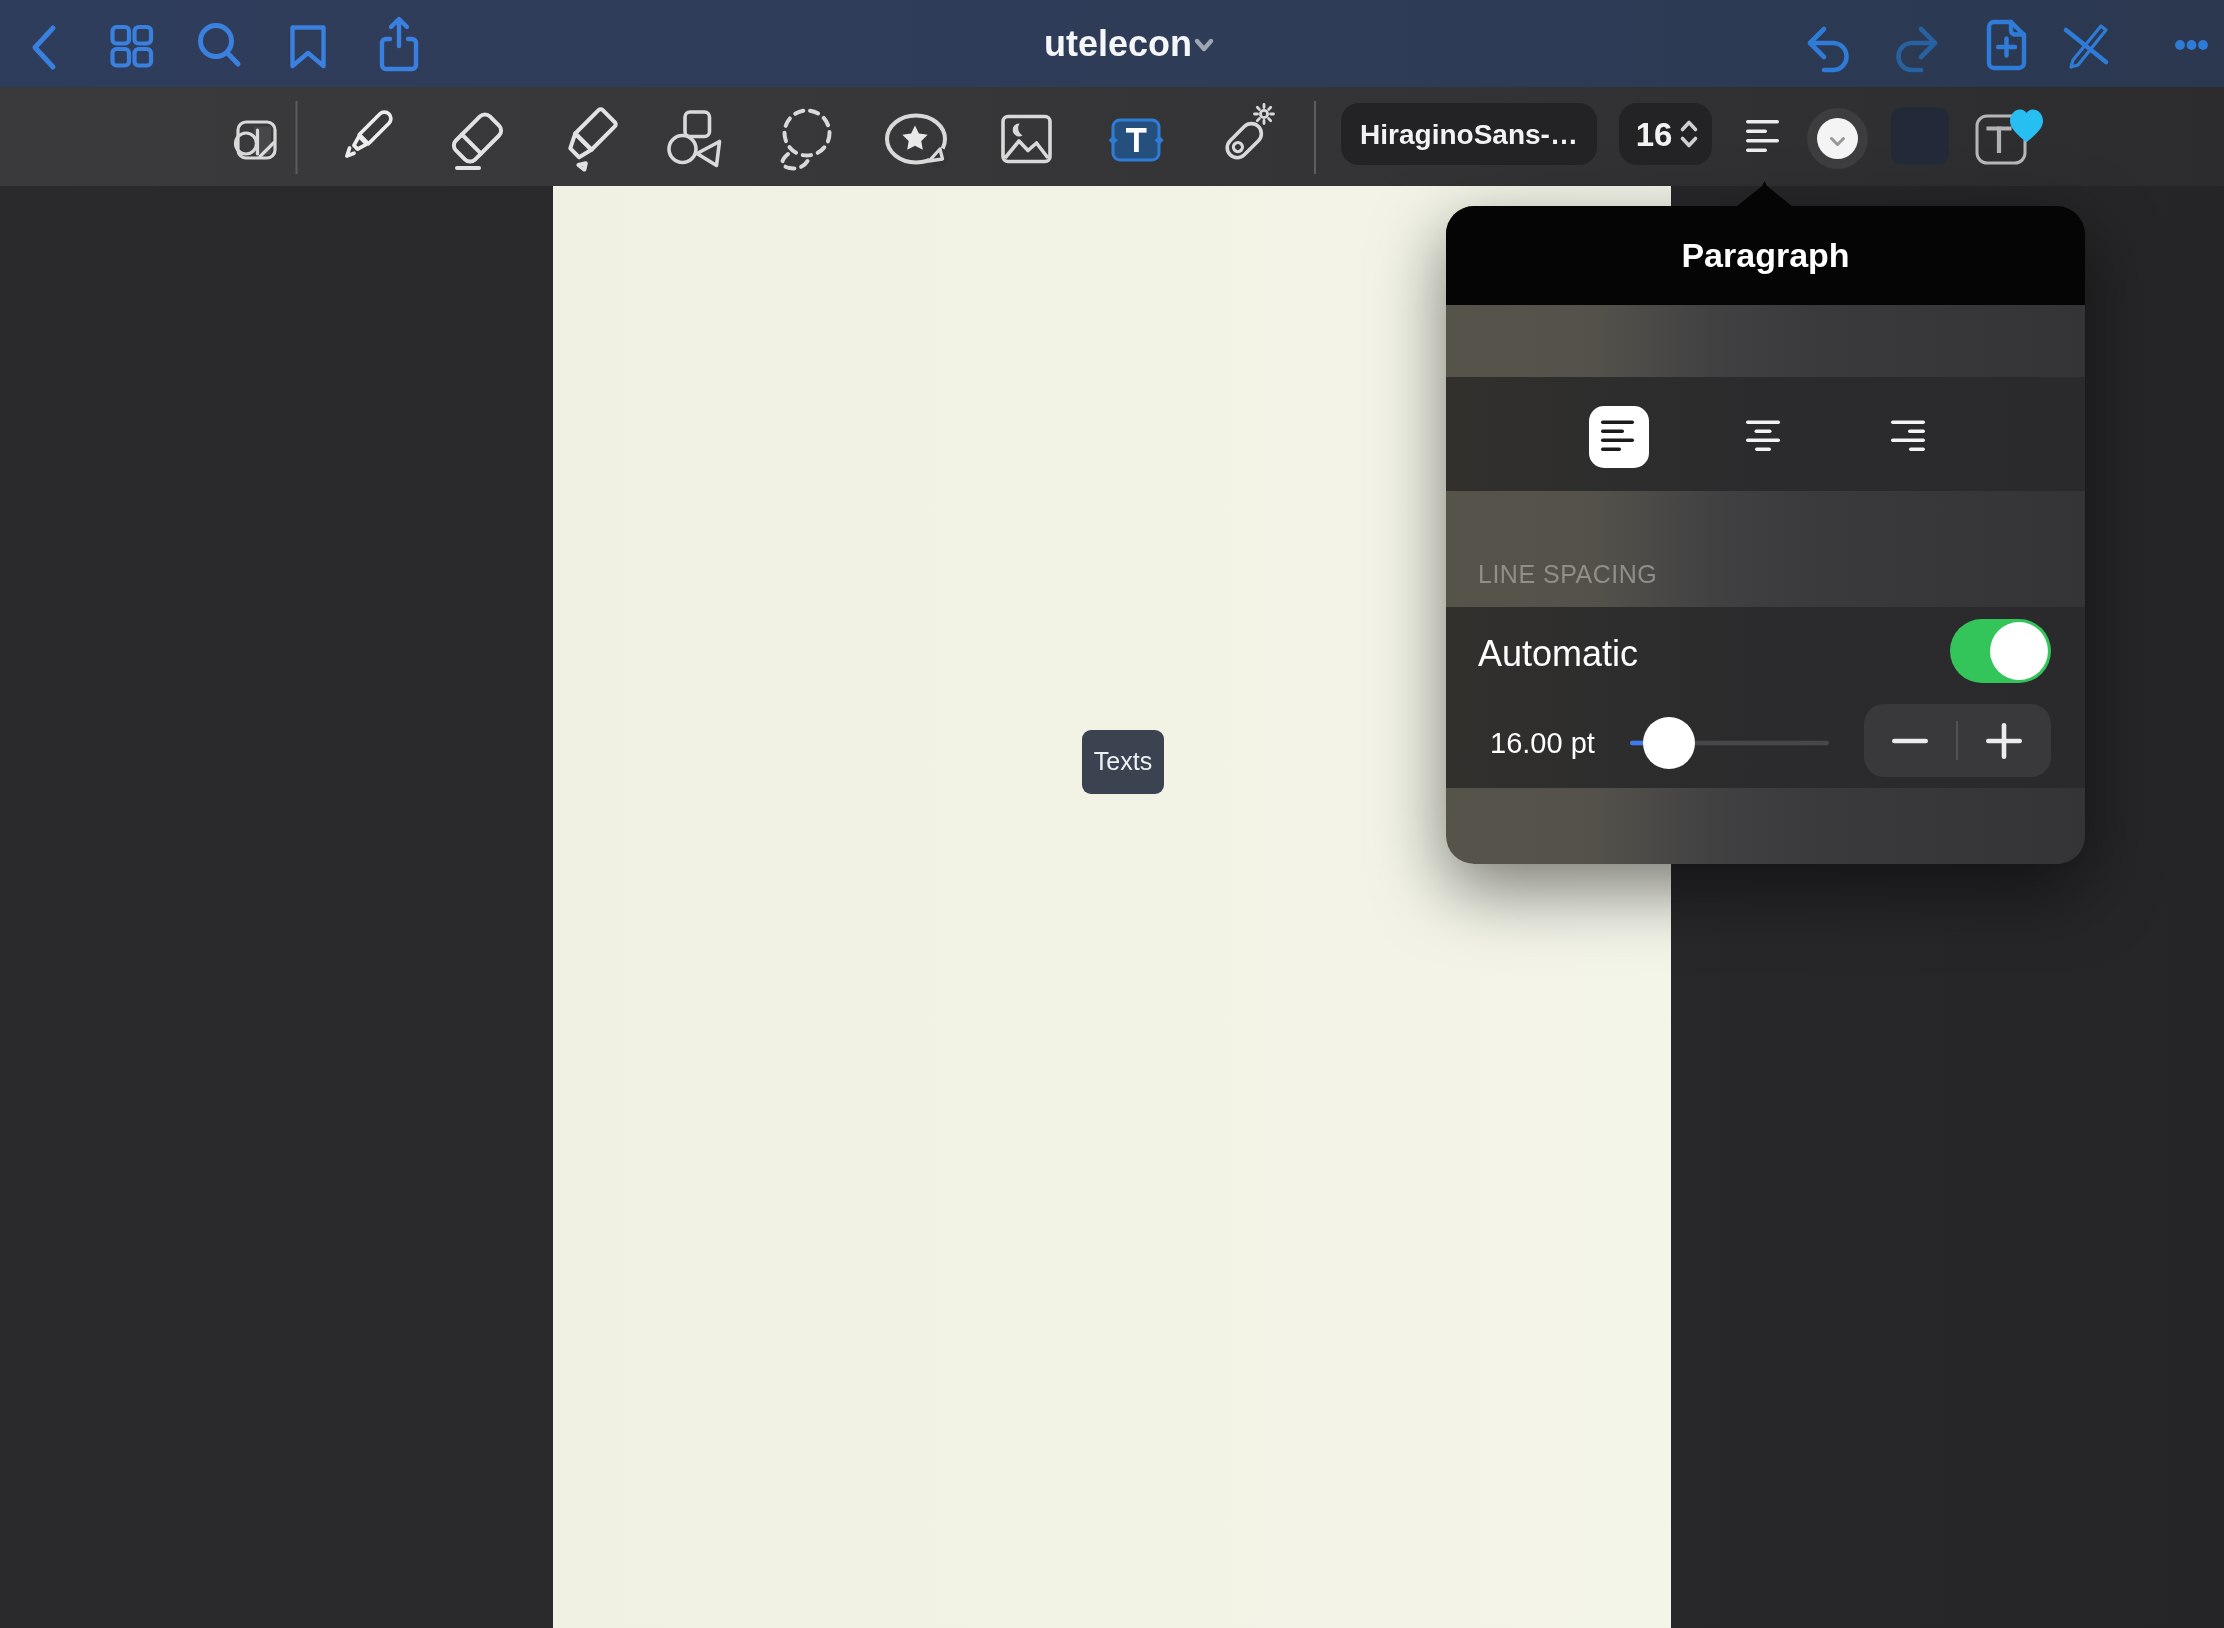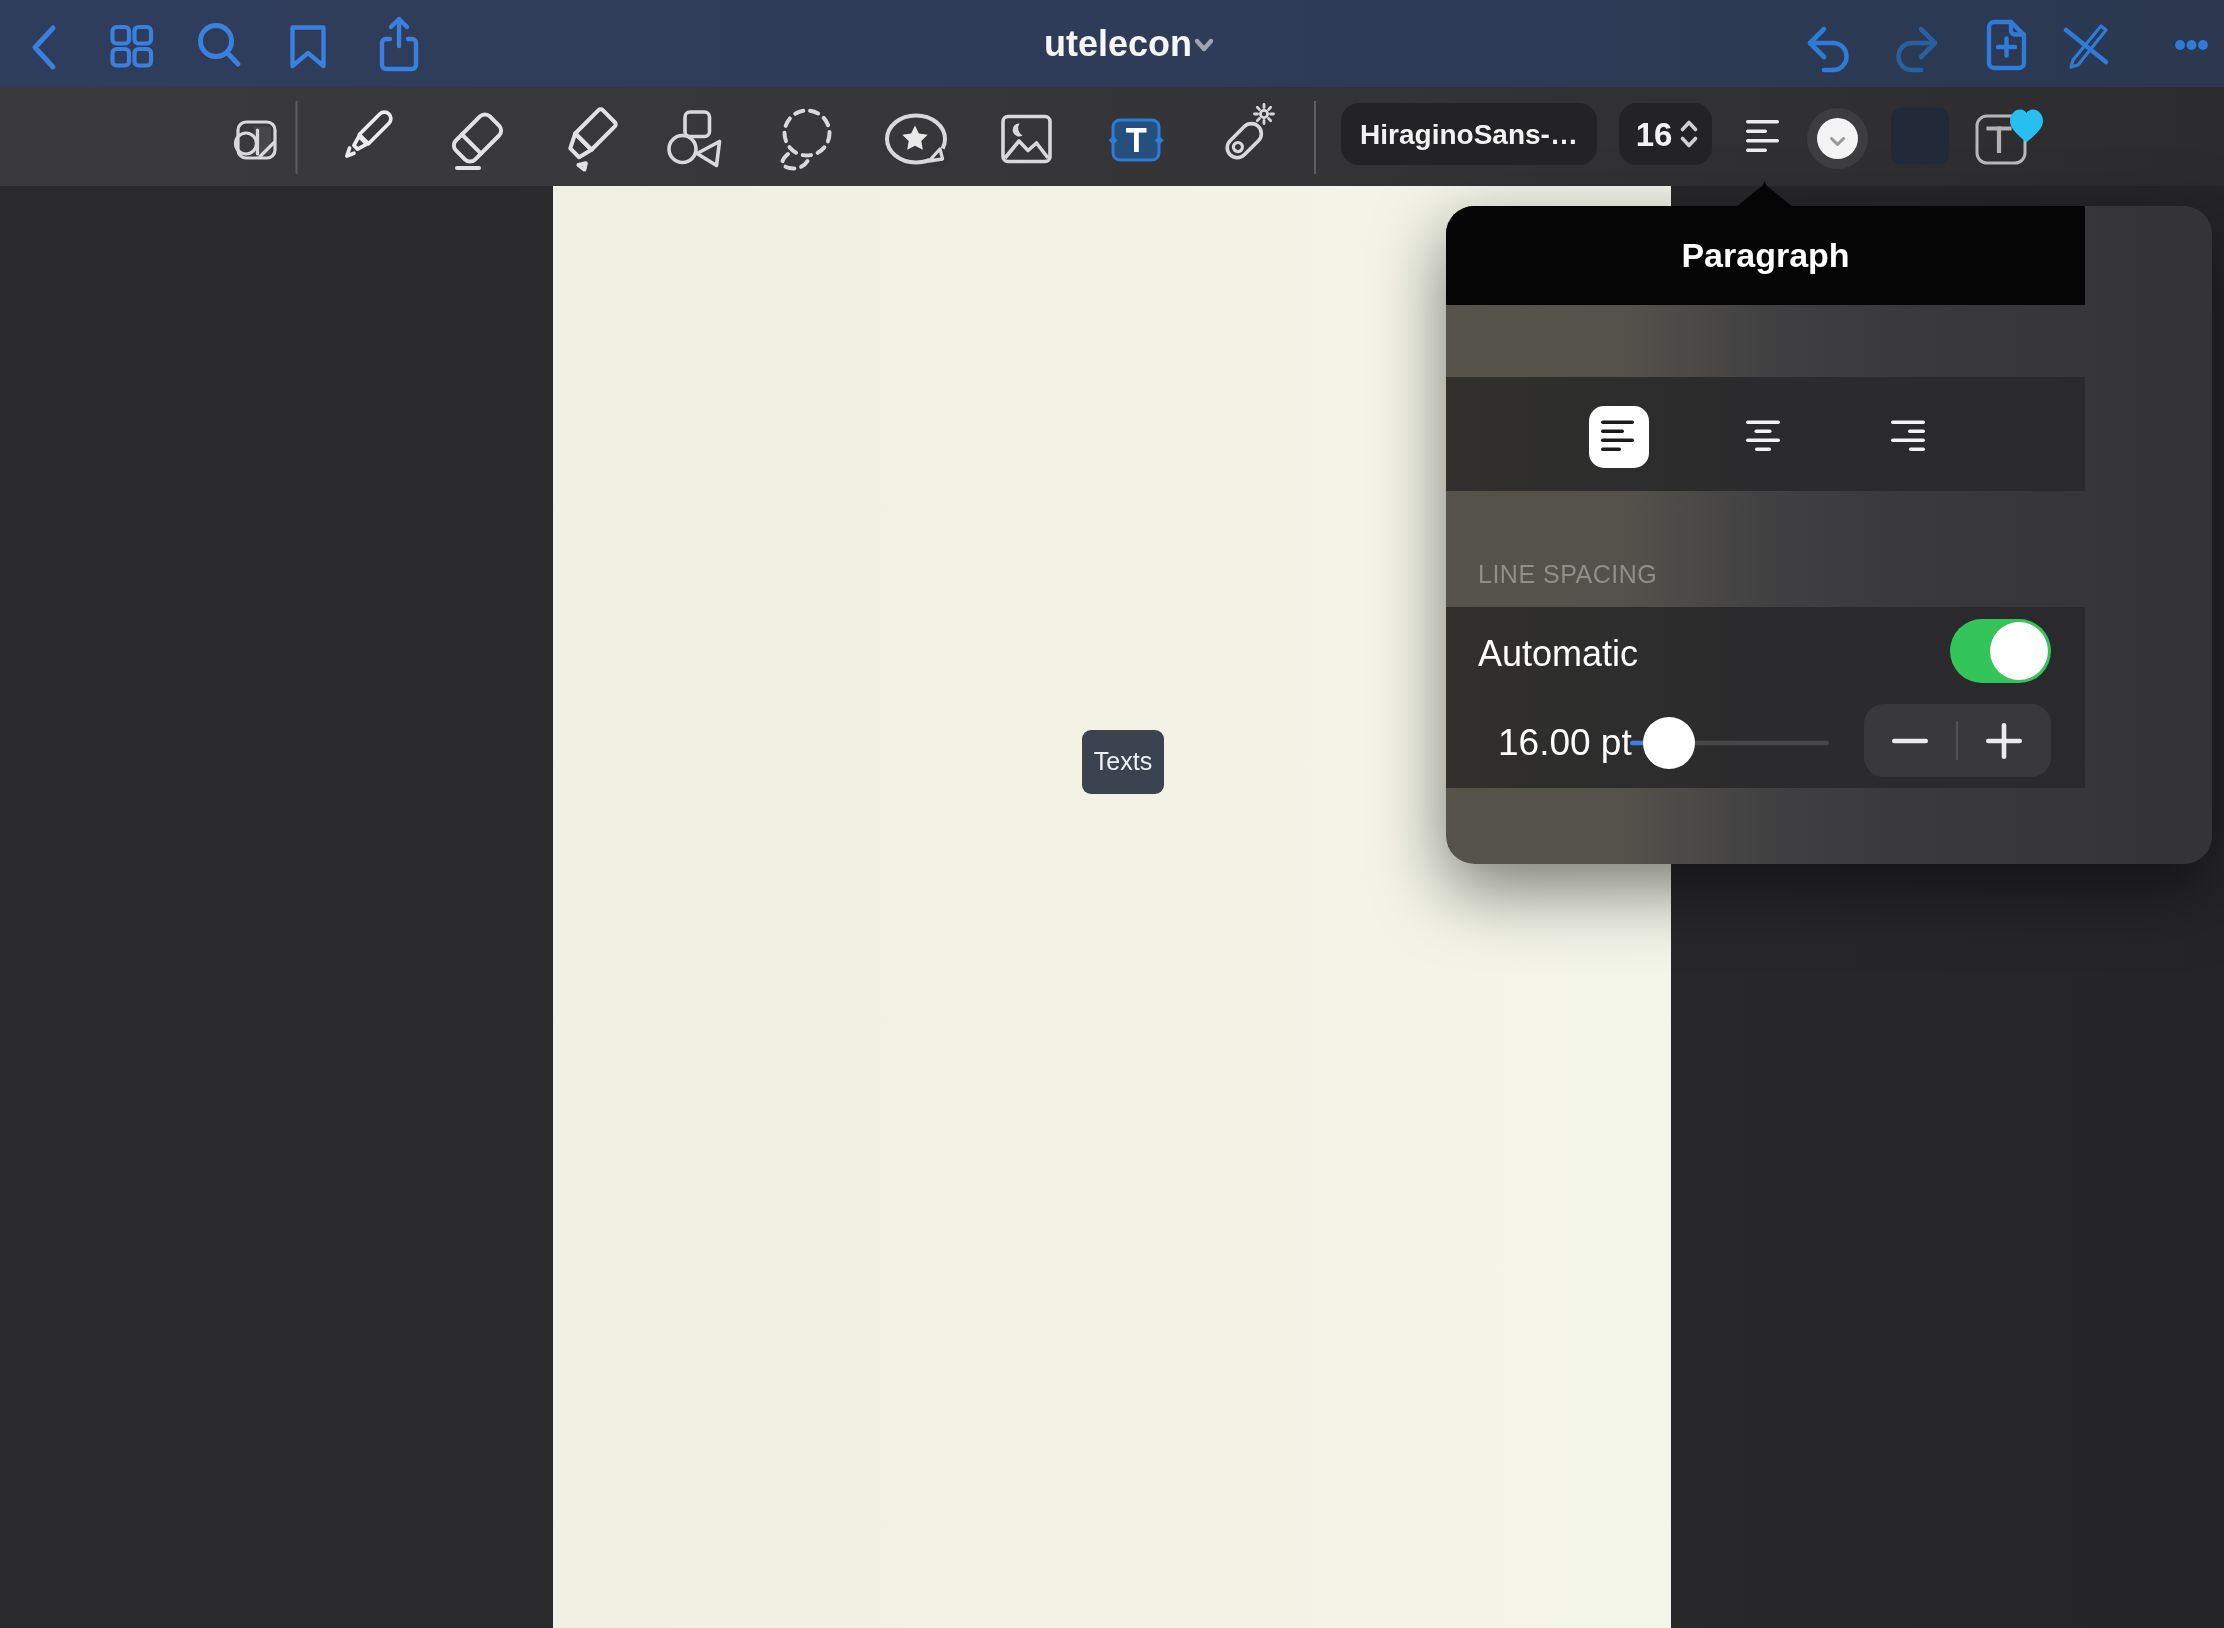--- a/index.html
+++ b/index.html
@@ -12,37 +12,37 @@
     background:linear-gradient(90deg,#2a2a2c 0%,#29292b 60%,#252528 100%);}
   #page{position:absolute;left:553px;top:0;width:1118px;height:1442px;
     background:linear-gradient(90deg,#f0f1e2 0%,#f2f3e5 55%,#f4f5e9 100%);}
   #chip{position:absolute;left:1082px;top:544px;width:82px;height:64px;
     background:#3b4350;color:#eef1f4;font-size:25px;display:flex;align-items:center;justify-content:center;padding-bottom:2px;box-sizing:border-box;border-radius:9px;}
   #title{position:absolute;left:1044px;top:0;height:87px;display:flex;align-items:center;
     color:#f5f6f8;font-size:36px;font-weight:bold;}
   svg.ov{position:absolute;left:0;top:0;will-change:transform;}
   #title,#chip,#autolabel,#ptlabel,#linespacing,#pop .header{will-change:transform;}
   
-  #pop{position:absolute;left:1446px;top:20px;width:766px;height:658px;border-radius:28px;overflow:hidden;
+  #pop{position:absolute;left:1446px;top:20px;width:639px;height:658px;border-radius:28px;overflow:hidden;
     background:linear-gradient(90deg,#565449 0%,#53514a 24%,#4a4947 33%,#403f41 44%,#3a3a3c 58%,#343437 100%);
     box-shadow:0 25px 70px rgba(0,0,0,.5);}
   #pop .header{position:absolute;left:0;top:0;width:639px;height:99px;background:#050506;
     display:flex;align-items:center;justify-content:center;color:#fff;font-size:34px;font-weight:bold;}
   .row{position:absolute;left:0;width:639px;background:linear-gradient(90deg,#31302d 0%,#2d2d2d 28%,#2b2b2d 50%,#2a2a2c 100%);}
   #rowalign{top:171px;height:114px;}
   #rowc{top:401px;height:181px;}
   #linespacing{position:absolute;left:32px;top:342px;width:500px;height:52px;color:#8f8e88;font-size:25px;
     display:flex;align-items:center;letter-spacing:0.5px;}
   #caret{position:absolute;left:1736px;top:-5px;width:57px;height:26px;background:#050506;
     clip-path:polygon(50% 0%,54% 18%,100% 100%,0% 100%,46% 18%);}
   #selbtn{position:absolute;left:143px;top:200px;width:60px;height:62px;border-radius:15px;background:#fff;}
   .toggle{position:absolute;left:504px;top:413px;width:101px;height:64px;border-radius:32px;background:#33c45a;}
   .toggle .knob{position:absolute;right:3px;top:3px;width:58px;height:58px;border-radius:50%;background:#fff;}
   #autolabel{position:absolute;left:32px;top:401px;height:94px;display:flex;align-items:center;color:#fff;font-size:36px;}
-  #ptlabel{position:absolute;left:52px;top:500px;height:74px;display:flex;align-items:center;color:#fff;font-size:37px;}
+  #ptlabel{position:absolute;left:44px;top:500px;height:74px;display:flex;align-items:center;color:#fff;font-size:29px;}
   #stepper{position:absolute;left:418px;top:498px;width:187px;height:73px;border-radius:20px;background:#39393b;}
   #stepper .sdiv{position:absolute;left:92px;top:17px;width:2px;height:39px;background:#525254;}
 </style>
 </head>
 <body>
 <div id="nav"></div>
 <div id="toolbar"></div>
 <div id="stage">
   <div id="page"></div>
   <div id="chip">Texts</div>

